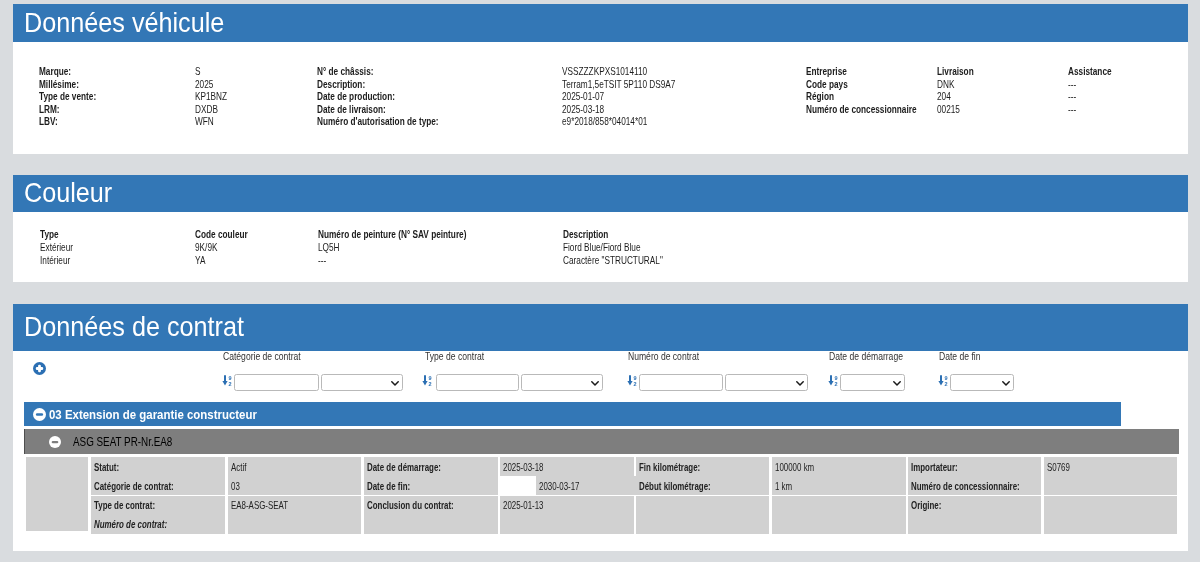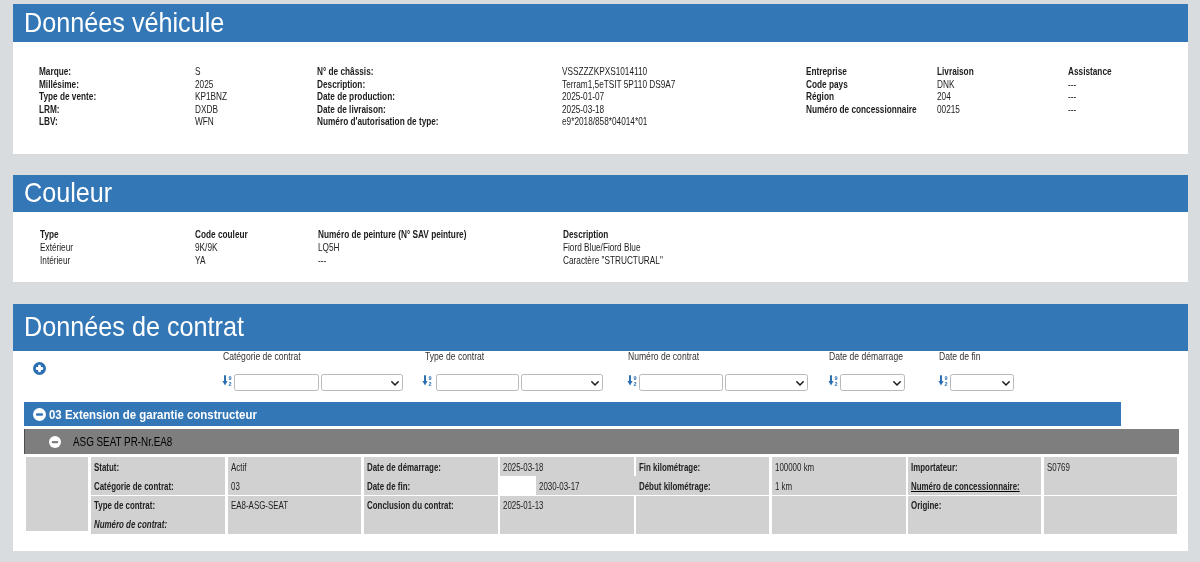--- a/index.html
+++ b/index.html
@@ -216,21 +216,21 @@
   </div>
 <div class="cell" style="left:500px;top:476px;width:133.5px;margin-left:36px;">
     <span class="cval">2030-03-17</span>
   </div>
 <div class="cell" style="left:635.5px;top:476px;width:133.5px;">
     <span class="clabel">Début kilométrage:</span>
   </div>
 <div class="cell" style="left:772px;top:476px;width:133.5px;">
     <span class="cval">1 km</span>
   </div>
-<div class="cell" style="left:907.5px;top:476px;width:133.5px;text-decoration:underline;">
+<div class="cell" style="left:907.5px;top:476px;width:133.5px;">
     <span class="clabel">Numéro de concessionnaire:</span>
   </div>
 <div class="cell" style="left:1043.5px;top:476px;width:133.5px;"></div>
 
 <div class="cell" style="left:91px;top:495.5px;width:133.5px;">
     <span class="clabel">Type de contrat:</span>
   </div>
 <div class="cell" style="left:227.5px;top:495.5px;width:133.5px;">
     <span class="cval">EA8-ASG-SEAT</span>
   </div>

